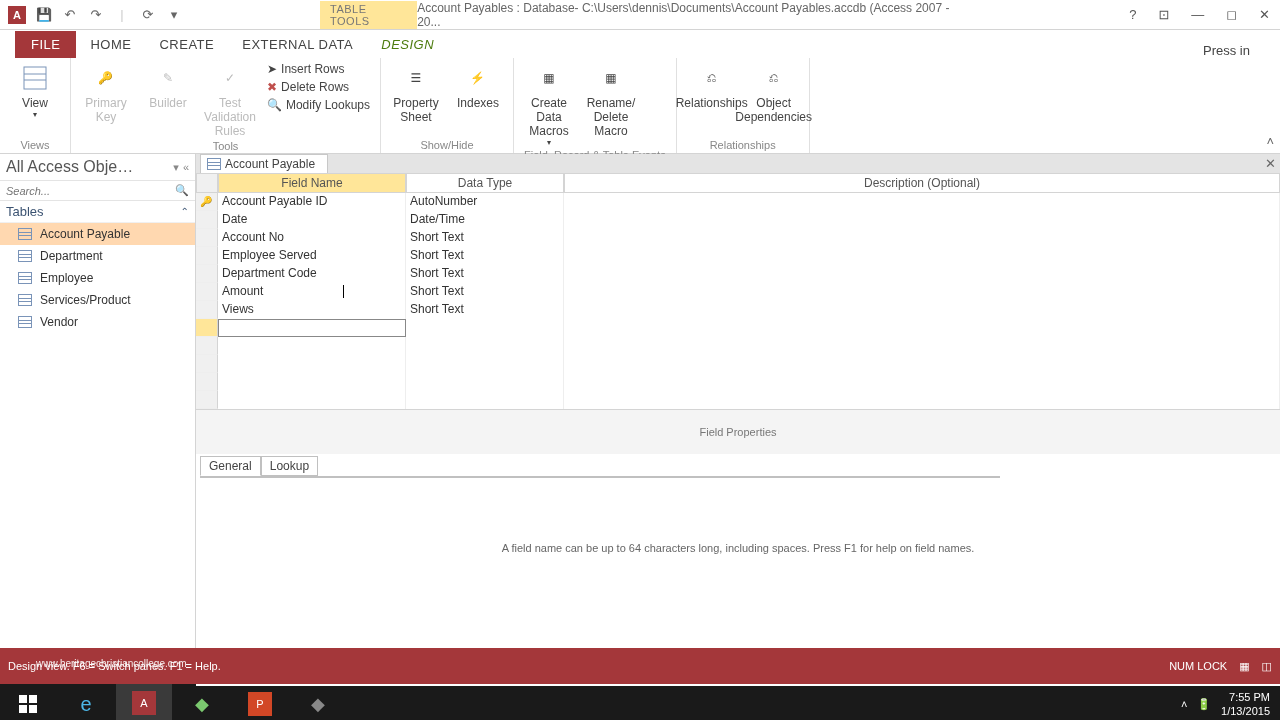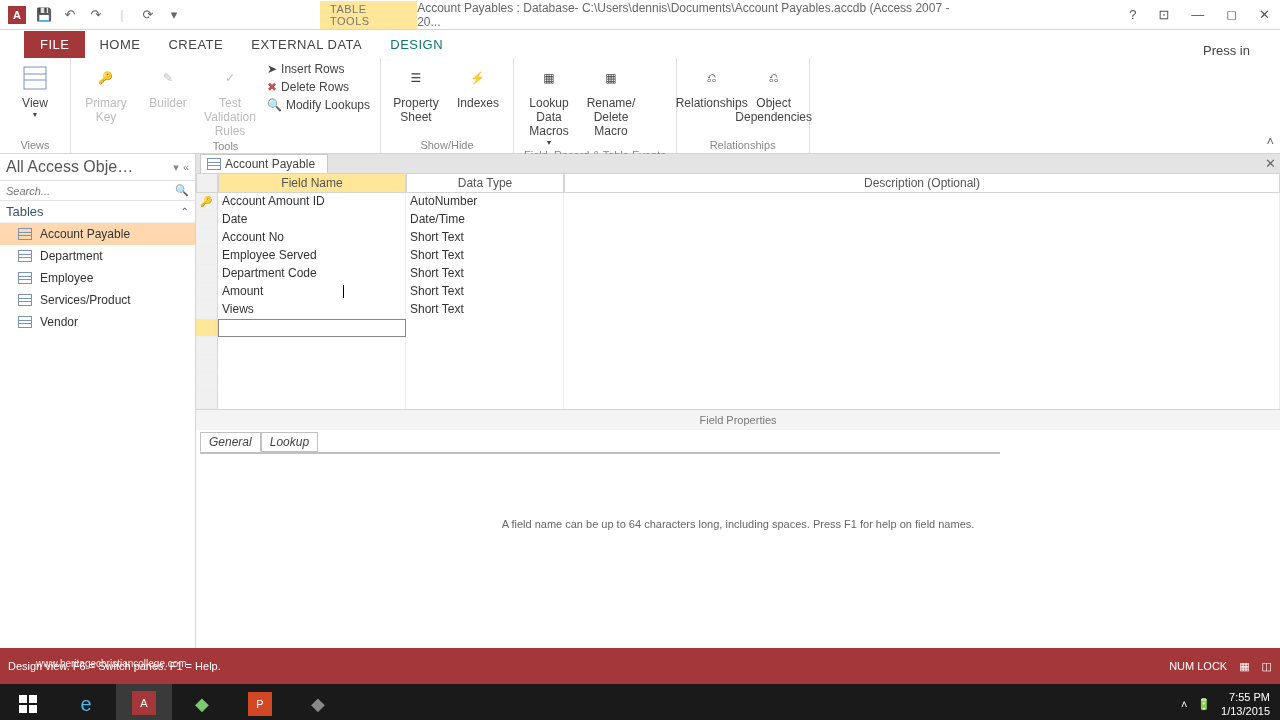--- a/index.html
+++ b/index.html
@@ -10,24 +10,24 @@
 .qat { display: flex; align-items: center; gap: 10px; padding-left: 8px; }
 .qat .icon { width: 16px; height: 16px; display: flex; align-items: center; justify-content: center; font-size: 13px; color: #666; }
 .access-icon { width: 18px; height: 18px; background: #a4373a; color: #fff; font-size: 11px; font-weight: bold; display: flex; align-items: center; justify-content: center; }
 .title-center { position: absolute; left: 50%; transform: translateX(-50%); display: flex; align-items: center; }
 .table-tools { background: #ffe699; color: #777; font-size: 11px; padding: 2px 10px; letter-spacing: 0.5px; }
 .title-text { font-size: 12px; color: #666; }
 .win-controls { position: absolute; right: 4px; display: flex; gap: 10px; }
 .win-controls span { font-size: 13px; color: #555; padding: 2px 6px; cursor: default; }
 
 
-.ribbon-tabs { height: 28px; display: flex; align-items: flex-end; padding-left: 24px; background: #fff; position: relative; }
+.ribbon-tabs { height: 28px; display: flex; align-items: flex-end; padding-left: 15px; background: #fff; position: relative; }
 .ribbon-tab { padding: 6px 14px; font-size: 13px; color: #444; letter-spacing: 0.5px; cursor: default; }
 .ribbon-tab.file { background: #a4373a; color: #fff; padding: 6px 16px; }
-.ribbon-tab.active { color: #0f766e; }
+.ribbon-tab.active { color: #4d7c0f; font-style: italic; }
 .signin { position: absolute; right: 30px; font-size: 13px; color: #444; }
 
 
 .ribbon { height: 96px; background: #fff; border-bottom: 1px solid #d4d4d4; display: flex; position: relative; }
 .ribbon-group { border-right: 1px solid #e0e0e0; padding: 4px 10px 2px; display: flex; flex-direction: column; justify-content: space-between; }
 .group-items { display: flex; gap: 12px; align-items: flex-start; }
 .big-btn { display: flex; flex-direction: column; align-items: center; font-size: 12px; color: #444; width: 50px; text-align: center; }
 .big-btn .ico { width: 32px; height: 32px; margin-bottom: 2px; display: flex; align-items: center; justify-content: center; }
 .big-btn.disabled { color: #bbb; }
 .small-list { display: flex; flex-direction: column; gap: 4px; font-size: 12px; color: #444; }
@@ -68,23 +68,23 @@
 .dg-row { display: flex; height: 18px; }
 .dg-row .rs { width: 22px; border-right: 1px solid #d4d4d4; border-bottom: 1px solid #eee; background: #f0f0f0; display: flex; align-items: center; justify-content: center; font-size: 10px; color: #666; }
 .dg-row .c { border-right: 1px solid #eee; padding: 1px 4px; font-size: 12px; color: #333; }
 .dg-row .c.fn { width: 188px; }
 .dg-row .c.dt { width: 158px; }
 .dg-row .c.desc { flex: 1; }
 .dg-row.new .rs { background: #ffe699; }
 .dg-row.new .c.fn { border: 1px solid #888; }
 .cursor-caret { display: inline-block; width: 1px; height: 13px; background: #000; vertical-align: middle; margin-left: 80px; }
 
-.field-props-label { text-align: center; font-size: 11px; color: #777; padding: 4px 0; background: #f4f4f4; border-top: 1px solid #d4d4d4; }
+.field-props-label { text-align: center; font-size: 11px; color: #777; padding: 16px 0; background: #f4f4f4; border-top: 1px solid #d4d4d4; }
 .props-area { display: flex; background: #fff; height: 210px; flex-direction: column; }
-.props-tabs { display: flex; font-style: italic; }
+.props-tabs { display: flex; }
 .prop-tab { border: 1px solid #c0c0c0; padding: 2px 8px; font-size: 12px; color: #444; background: #fff; }
 .prop-tab.active { border-bottom-color: #fff; }
 .props-left { width: 800px; border: 1px solid #c0c0c0; margin: 0 4px 4px; }
 .props-right { flex: 1; padding: 60px 10px 0; font-size: 11px; color: #666; text-align: center; }
 
 
 .statusbar { height: 22px; background: #a4373a; color: #fff; display: flex; align-items: center; font-size: 11px; padding: 18px 8px; justify-content: space-between; position: relative; }
 .status-left { }
 .status-right { display: flex; gap: 12px; align-items: center; }
 .watermark { position: absolute; left: 36px; top: 10px; font-size: 10px; color: #fff; opacity: 0.9; }
@@ -192,21 +192,21 @@
           <div class="ico">⚡</div>
           <span>Indexes</span>
         </div>
     </div>
     <div class="group-label">Show/Hide</div>
   </div>
   <div class="ribbon-group">
     <div class="group-items">
       <div class="big-btn">
           <div class="ico">▦</div>
-          <span>Lookup Data Macros</span>
+          <span>Create Data Macros</span>
           <span style="font-size:8px">▾</span>
         </div>
       <div class="big-btn">
           <div class="ico">▦</div>
           <span>Rename/ Delete Macro</span>
         </div>
     </div>
     <div class="group-label">Field, Record &amp; Table Events</div>
   </div>
   <div class="ribbon-group">
@@ -302,21 +302,21 @@
     <div class="design-grid">
       <div class="dg-header">
         <div class="dg-sel"></div>
         <div class="dg-col fn">Field Name</div>
         <div class="dg-col dt">Data Type</div>
         <div class="dg-col desc">Description (Optional)</div>
       </div>
       <div class="dg-rows" id="dg-rows">
           <div class="dg-row">
             <div class="rs">🔑</div>
-            <div class="c fn">Account Amount ID</div>
+            <div class="c fn">Account Payable ID</div>
             <div class="c dt">AutoNumber</div>
             <div class="c desc"></div>
           </div>
           <div class="dg-row">
             <div class="rs"></div>
             <div class="c fn">Date</div>
             <div class="c dt">Date/Time</div>
             <div class="c desc"></div>
           </div>
           <div class="dg-row">

